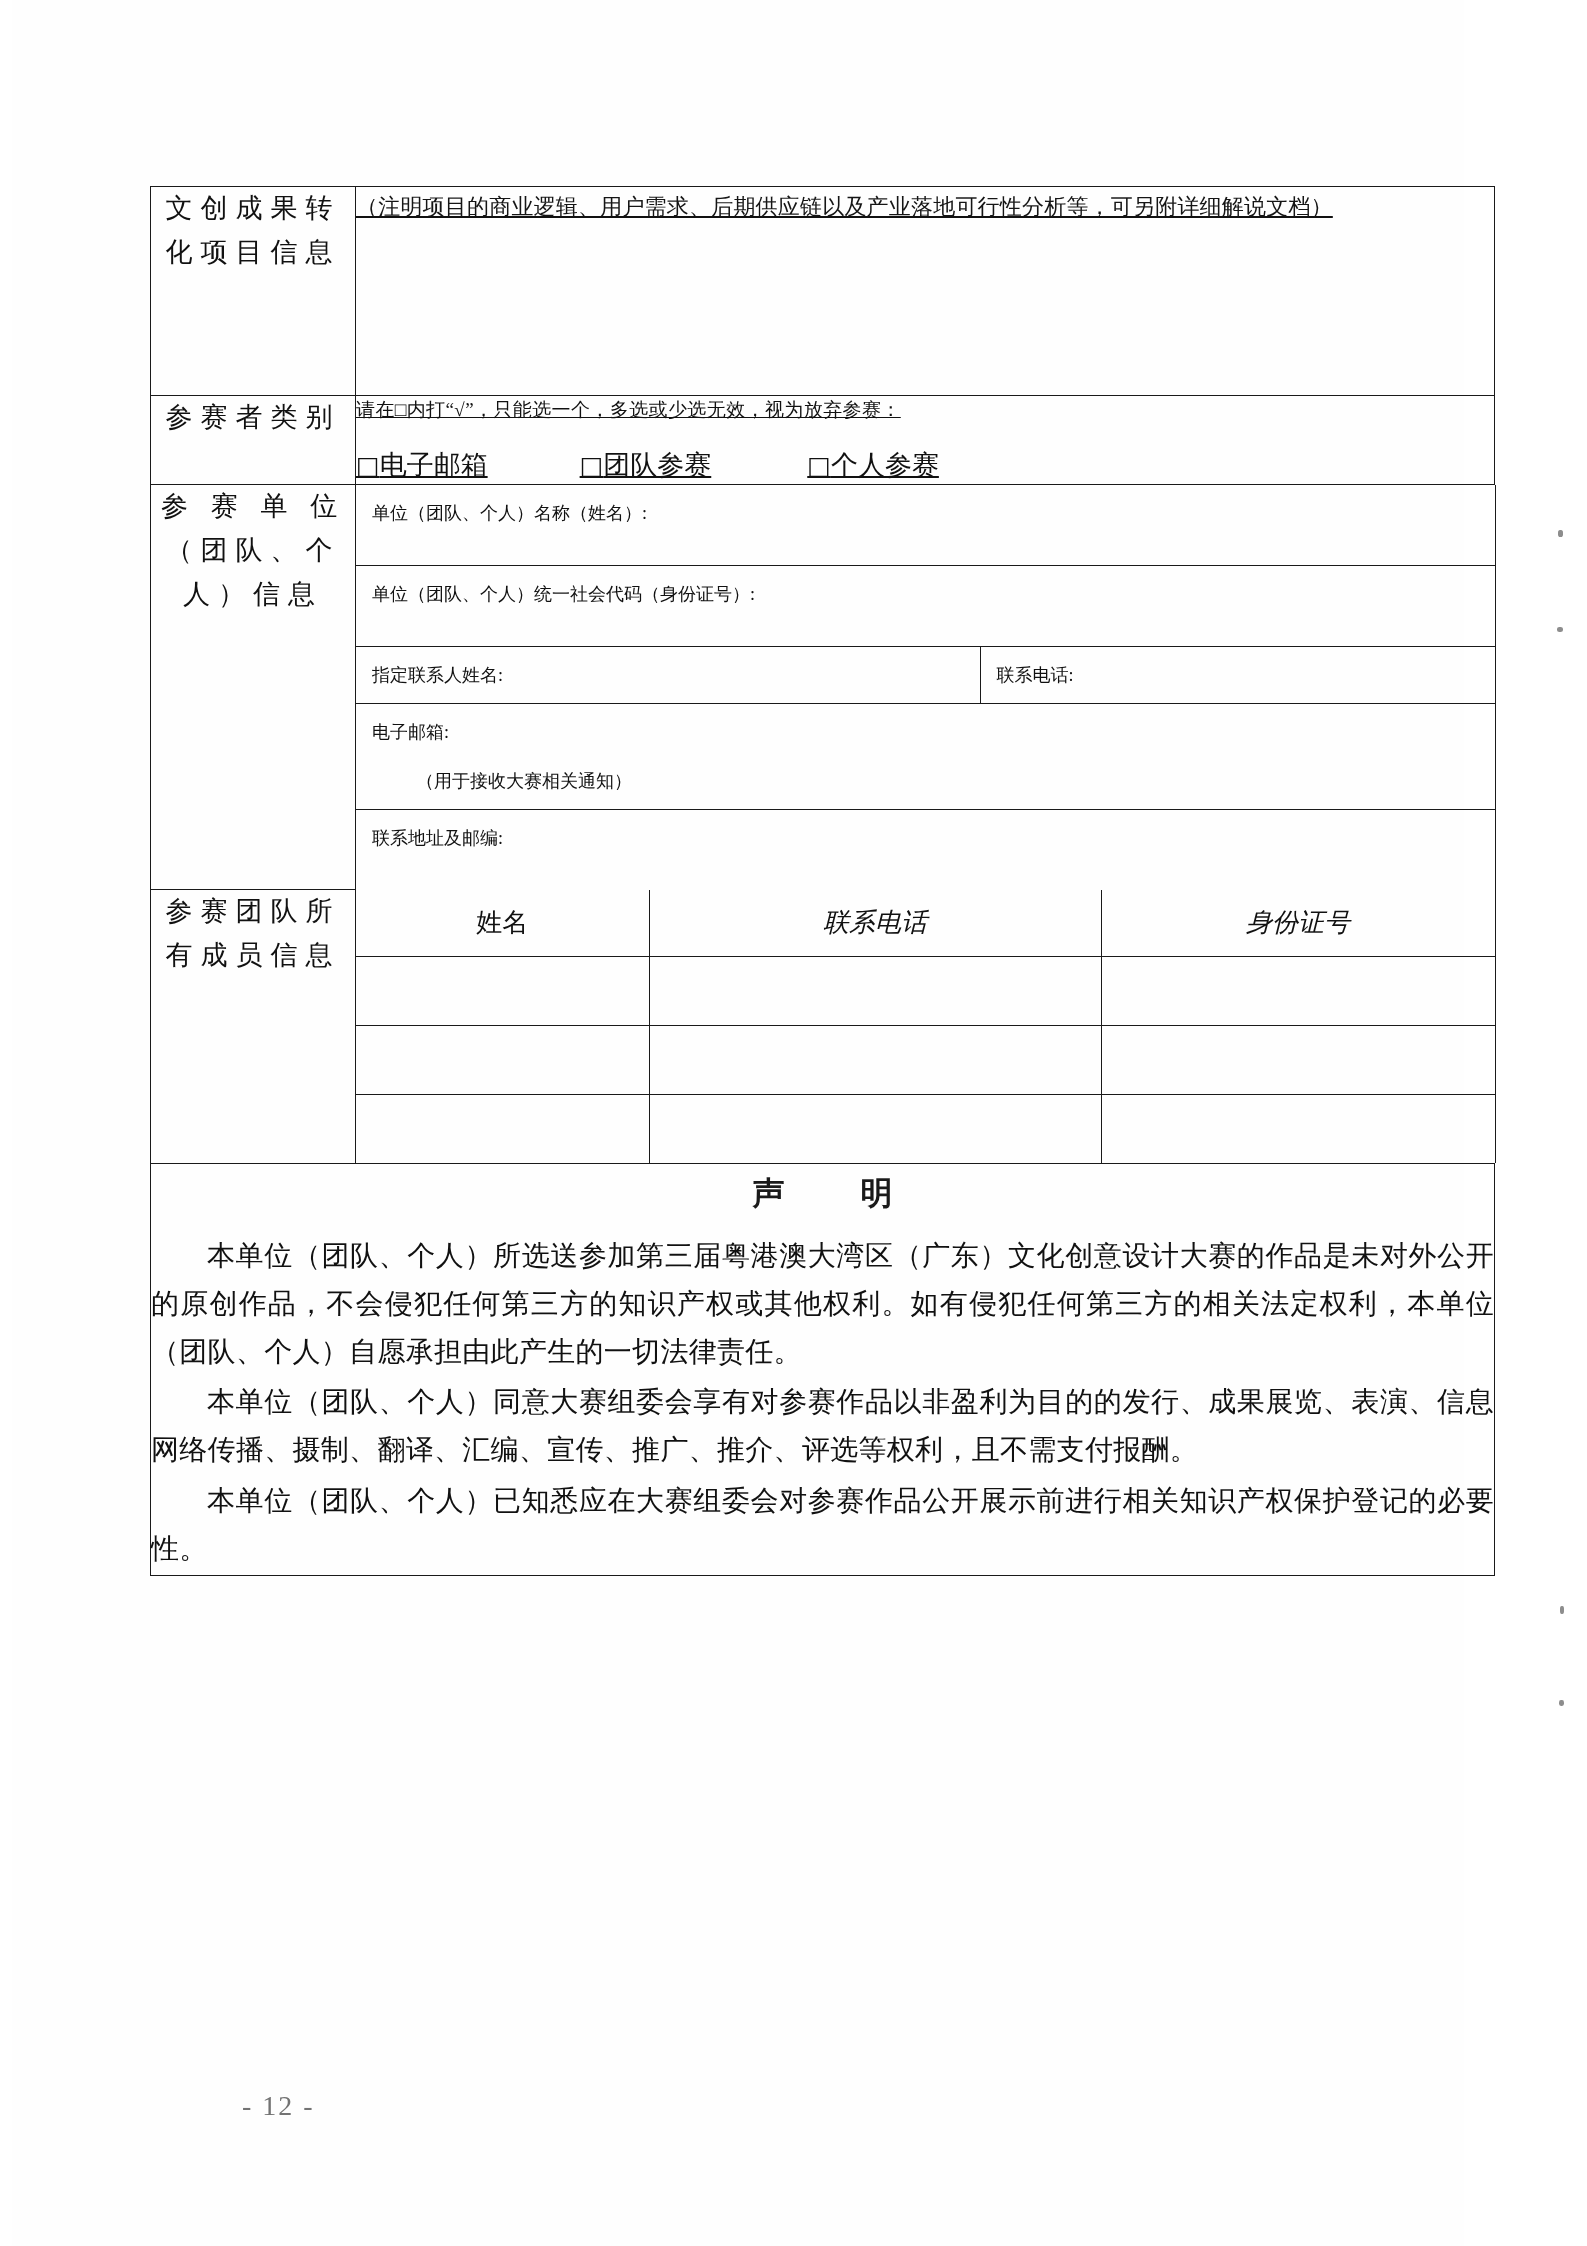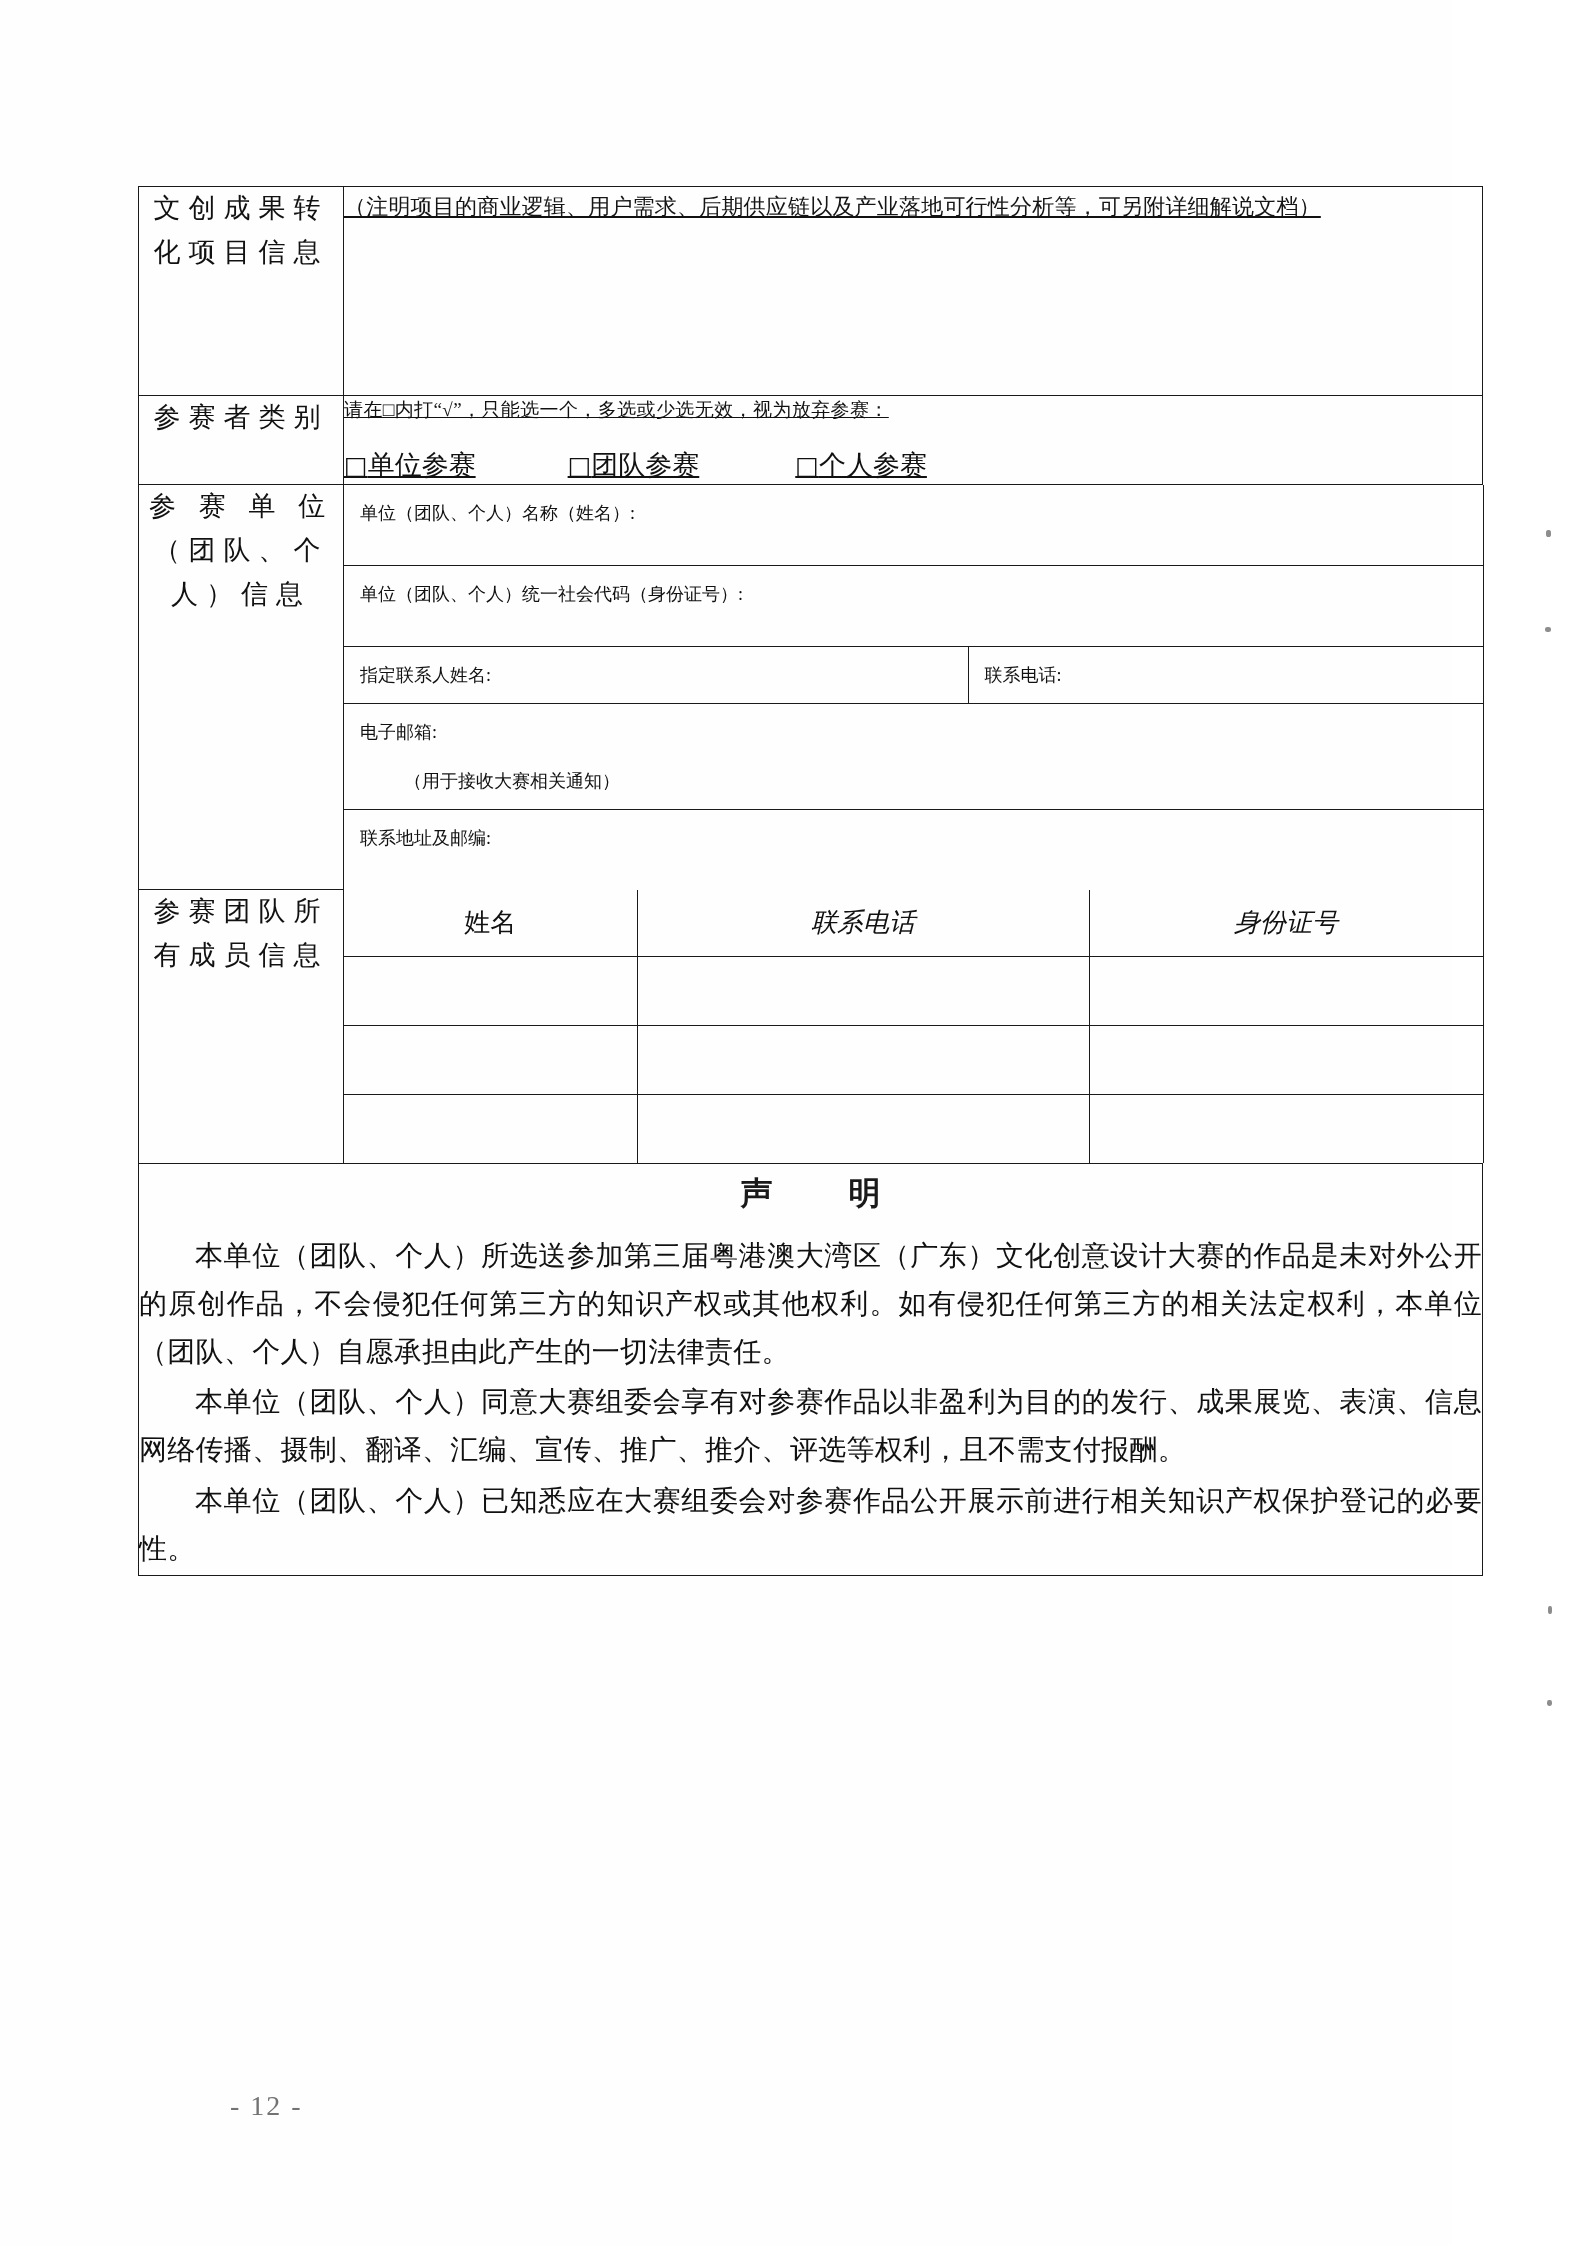--- a/index.html
+++ b/index.html
@@ -12,21 +12,21 @@
     width: 1587px;
     height: 2246px;
     font-family: "DejaVu Serif", "Liberation Serif", serif;
     color: #1a1a1a;
     position: relative;
     overflow: hidden;
   }
 
   .page {
     position: absolute;
-    left: 0; top: 0;
+    left: 12px; top: 0;
     width: 1452px;
     height: 2246px;
     background: #fefefe;
   }
 
   
   .form-table {
     position: absolute;
     left: 138px;
     top: 186px;
@@ -200,21 +200,21 @@
         </td>
       </tr>
 
       <tr>
         <td class="lbl-cell">
           <span class="lbl-line lbl-spread">参赛者类别</span>
         </td>
         <td class="content-cell">
           <div class="cat-line-1">请在□内打“√”，只能选一个，多选或少选无效，视为放弃参赛：</div>
           <div class="cat-options">
-            <span class="cat-opt o1"><span class="box-glyph">□</span><span>单位参赛</span></span>
+            <span class="cat-opt o1"><span class="box-glyph">□</span><span>电子邮箱</span></span>
             <span class="cat-opt o2"><span class="box-glyph">□</span><span>团队参赛</span></span>
             <span class="cat-opt o3"><span class="box-glyph">□</span><span>个人参赛</span></span>
           </div>
         </td>
       </tr>
 
       <tr>
         <td class="lbl-cell">
           <span class="lbl-line lbl-spread">参 赛 单 位</span>
           <span class="lbl-line lbl-spread">（团队、个</span>

